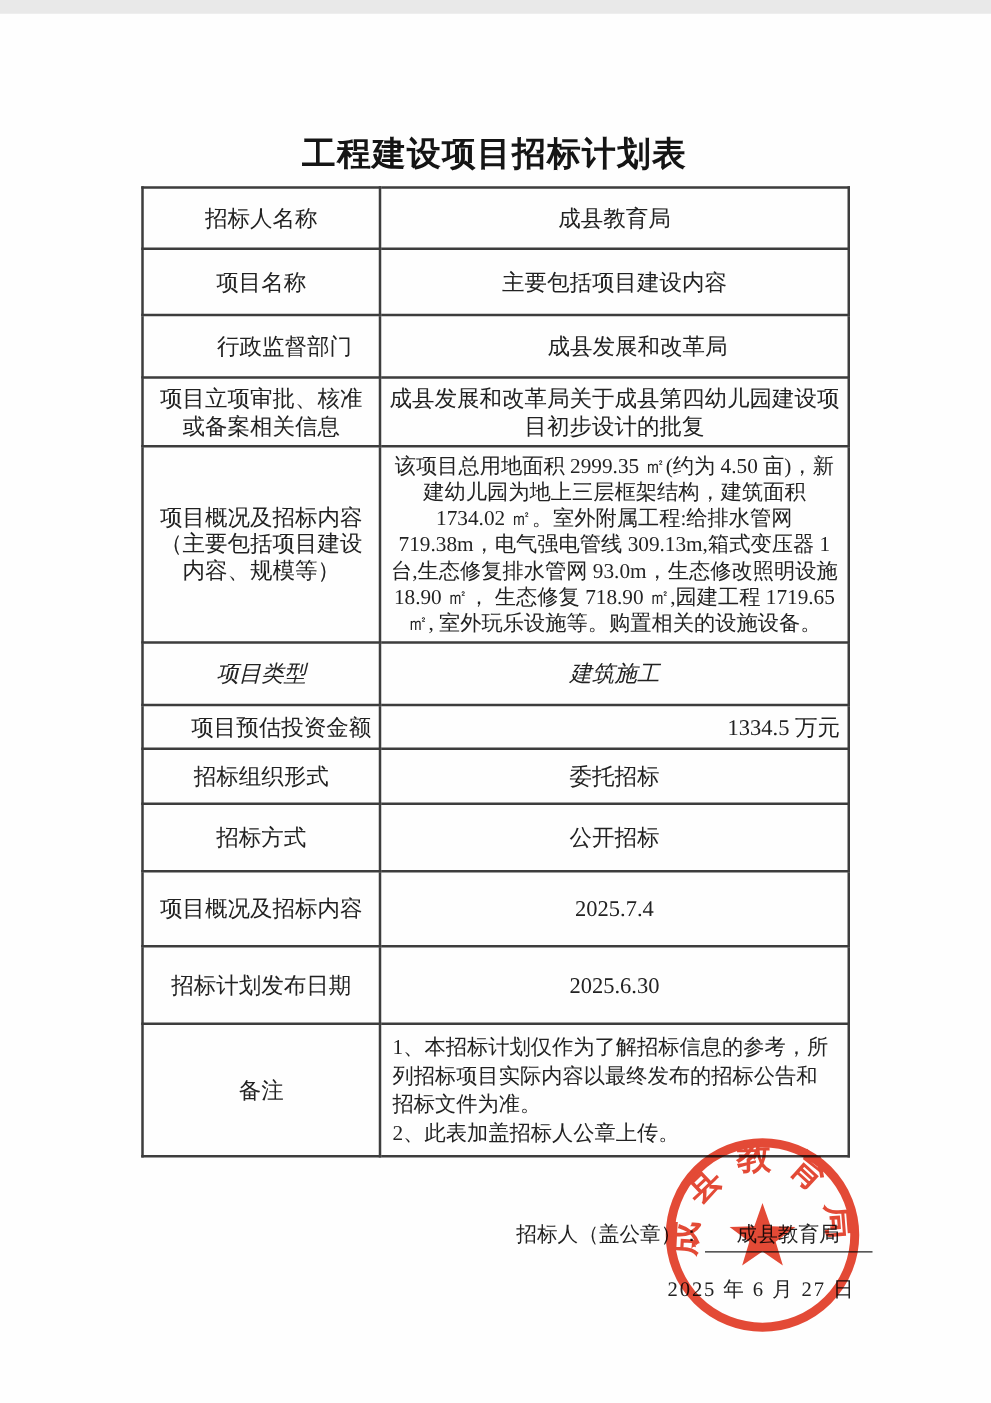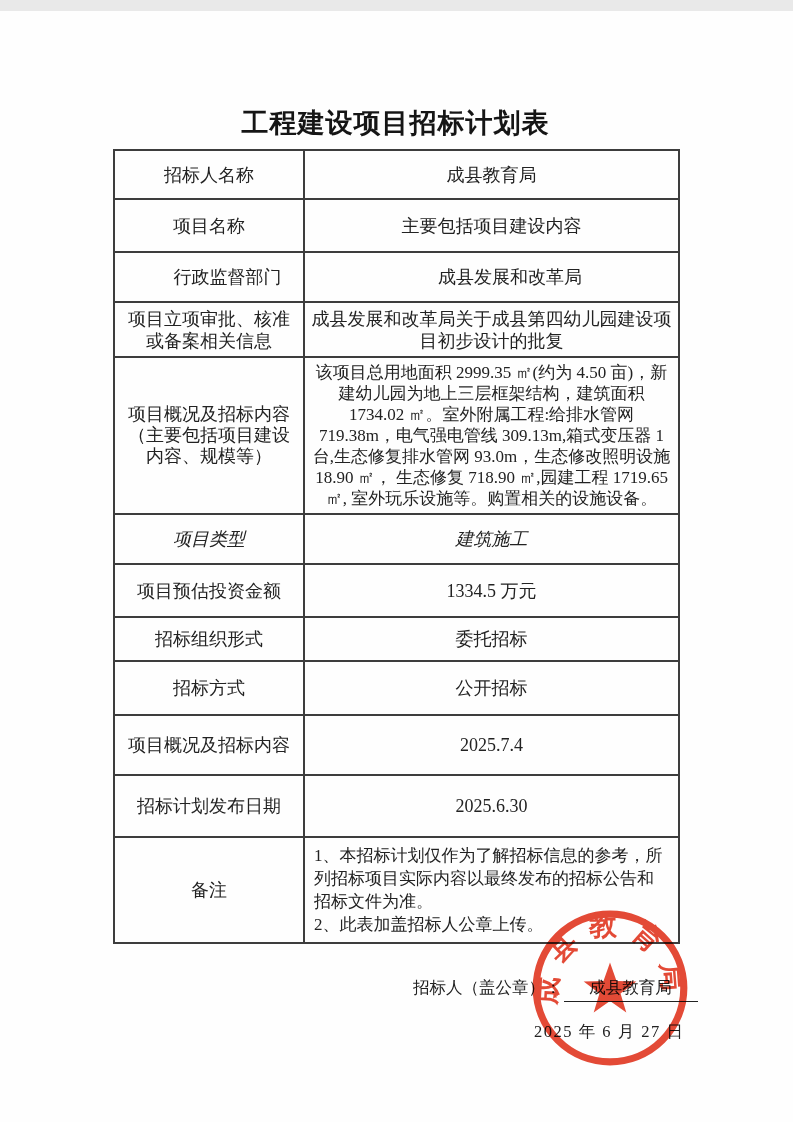--- a/index.html
+++ b/index.html
@@ -39,21 +39,21 @@
     color:#222;
   }
   td.lbl { width:190px; }
   td.val { width:375px; }
   tr.r1  td { height:49px; }
   tr.r2  td { height:53px; }
   tr.r3  td { height:50px;padding-left:43px; }
   tr.r4  td { height:55px; }
   tr.r5  td { height:152px; }
   tr.r6  td { height:50px;font-style:italic; }
-  tr.r7  td { height:53px; }
+  tr.r7  td { height:35px;text-align:right; }
   tr.r8  td { height:44px; }
   tr.r9  td { height:54px; }
   tr.r10 td { height:60px; }
   tr.r11 td { height:62px; }
   tr.r12 td { height:102px; }
   tr.r5 td.lbl { font-size:18px; line-height:21px; padding:4px 8px; }
   tr.r5 td.val { font-size:17px; line-height:21px; padding:4px 7px; }
   tr.r4 td.val { line-height:22px; }
   tr.r12 td.val {
     text-align:left;

